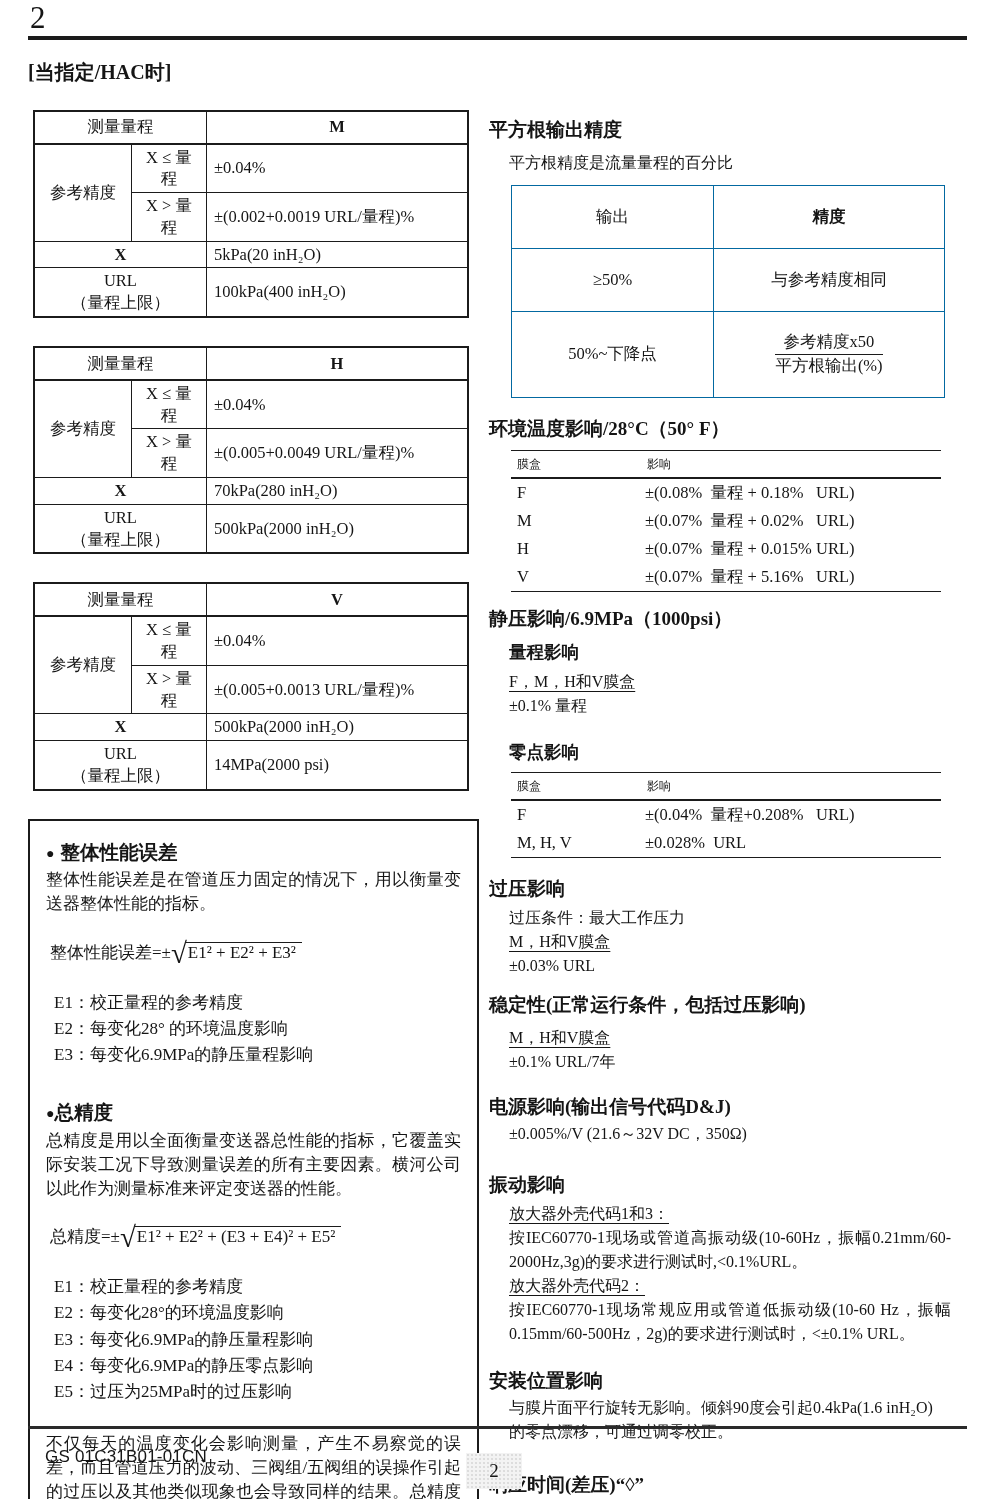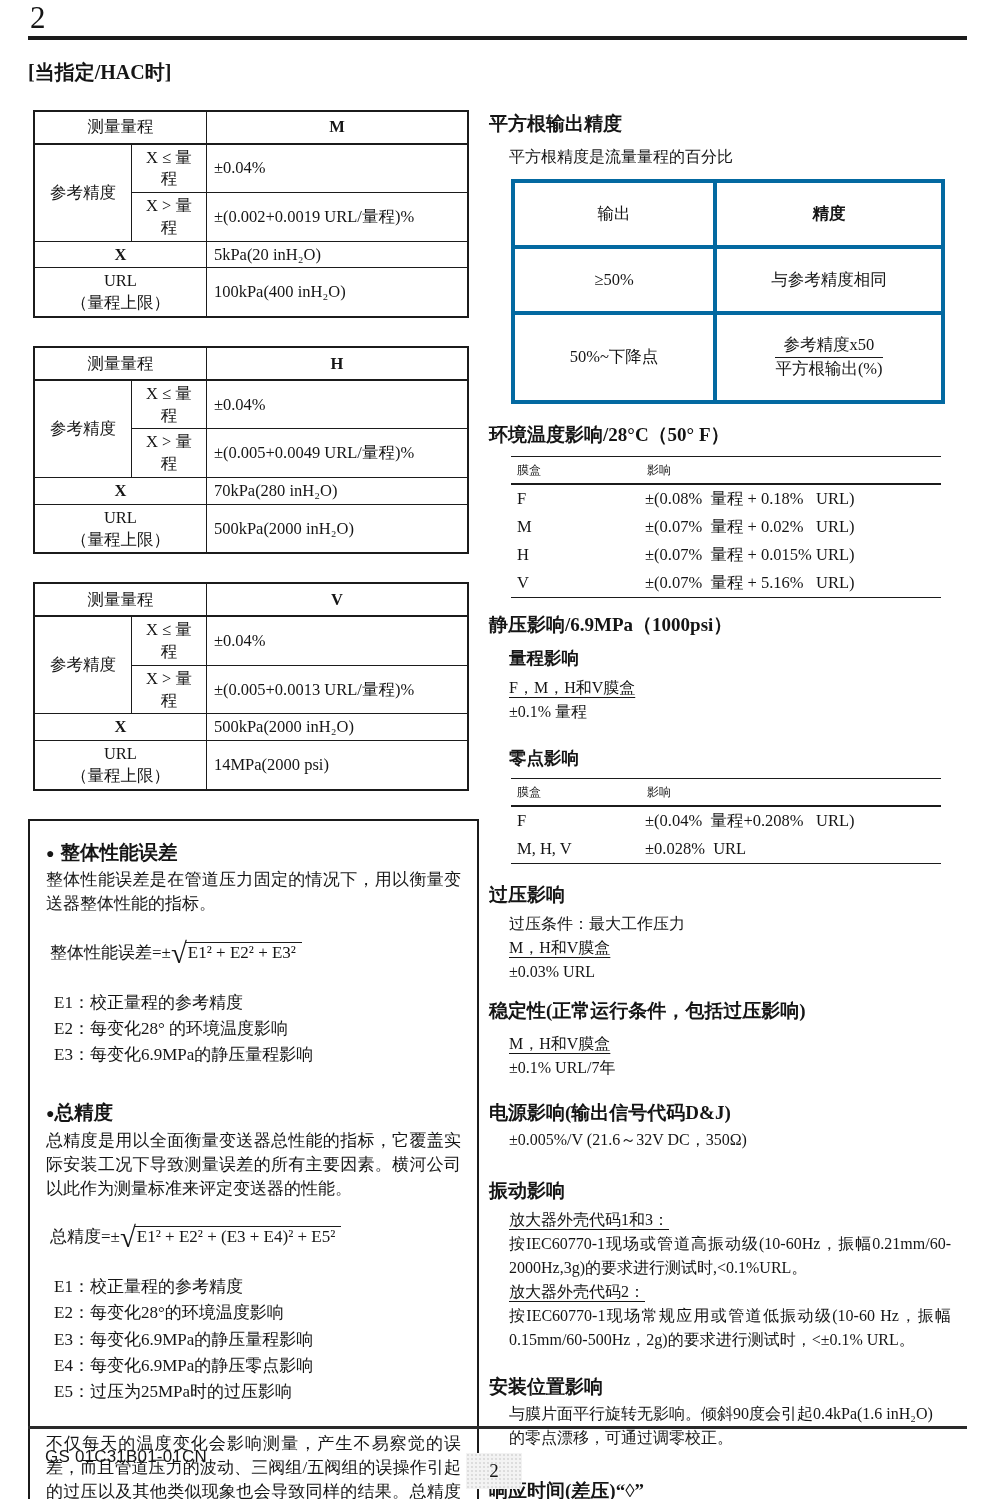--- a/index.html
+++ b/index.html
@@ -72,21 +72,21 @@
   .u { text-decoration: underline; text-underline-offset: 4px; }
   .pre { white-space: pre-wrap; }
 
   table.sqrt-table {
     border-collapse: collapse;
     border: 1.5px solid #1b1b1b;
     width: 434px;
     margin: 10px 0 18px 22px;
     font-size: 16.5px;
   }
-  table.sqrt-table td { border: 4px solid #0369a1; padding: 20px 6px; }
+  table.sqrt-table td { border: 1px solid #0369a1; padding: 20px 6px; }
   table.sqrt-table td.outcol { width: 202px; }
   .frac { display: inline-block; text-align: center; line-height: 1.25; }
   .frac .num { display: block; border-bottom: 1.4px solid #1b1b1b; padding: 0 6px 1px 6px; }
   .frac .den { display: block; padding-top: 1px; }
 
   table.open {
     border-collapse: collapse;
     width: 430px;
     margin: 8px 0 10px 22px;
     border-top: 1.5px solid #1b1b1b;

